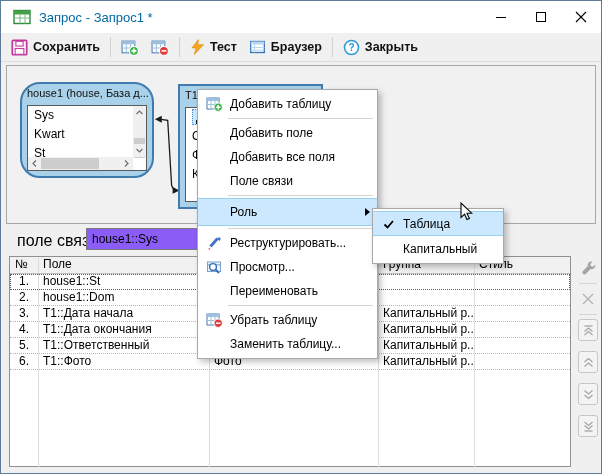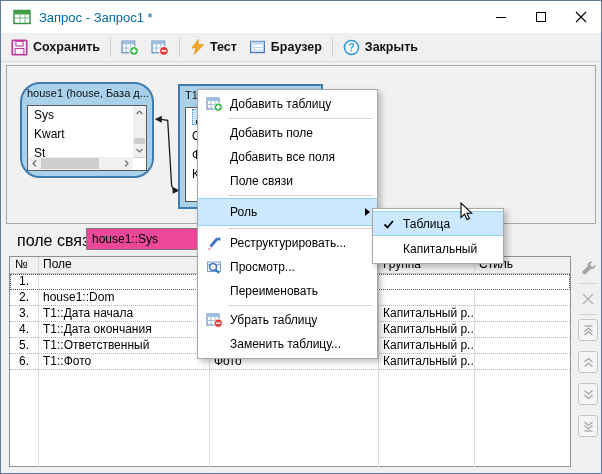--- a/index.html
+++ b/index.html
@@ -29,21 +29,21 @@
   .sel-item { background:#cde8ff; border:1px dotted #4a90d9; padding:0 3px; }
   
   .vscroll { position:absolute; right:0; top:0; bottom:13px; width:13px; background:#f0f0f0; }
   .hscroll { position:absolute; left:0; right:13px; bottom:0; height:13px; background:#f0f0f0; }
   .sb-btn { position:absolute; width:13px; height:13px; display:flex; align-items:center; justify-content:center; background:#f0f0f0; }
   .vthumb { position:absolute; left:1px; right:1px; top:32px; height:20px; background:#cdcdcd; }
   .hthumb { position:absolute; top:1px; bottom:1px; left:13px; width:58px; background:#cdcdcd; }
 
   
   .link-label { position:absolute; left:16px; top:231px; font-size:16px; color:#000; }
-  .link-input { position:absolute; left:85px; top:227px; width:121px; height:22px; border:1px solid #7a7a7a; background:#ec4899; font-size:12px; padding:0 5px; color:#000; }
+  .link-input { position:absolute; left:85px; top:227px; width:121px; height:22px; border:1px solid #7a7a7a; background:#8b5cf6; font-size:12px; padding:0 5px; color:#000; }
 
   
   .grid { position:absolute; left:8px; top:255px; width:562px; height:211px; background:#fff; border:1px solid #909090; }
   .grow { display:grid; grid-template-columns:29px 171px 169px 96px 1fr; }
   .ghead { height:17px; background:#f1f1f1; border-bottom:1px solid #c0c0c0; }
   .ghead .c { font-size:12px; color:#000; }
   .gbody-row { height:16px; border-bottom:1px dotted #b5b5b5; }
   .c { padding-left:4px; line-height:15px; font-size:12px; white-space:nowrap; overflow:hidden; border-right:1px solid #dcdcdc; color:#000; }
   .c:last-child { border-right:none; }
   .c-num { text-align:center; padding-left:0; }
@@ -222,20 +222,21 @@
   <div class="grid">
     <div class="grow ghead">
       <div class="c" style="padding-left:5px;">№</div>
       <div class="c">Поле</div>
       <div class="c"></div>
       <div class="c">Группа</div>
       <div class="c">Стиль</div>
     </div>
     <div class="grow gbody-row focus-row">
       <div class="c c-num">1.</div>
+      <div class="c">house1::St</div>
       <div class="c"></div>
       <div class="c"></div>
       <div class="c"></div>
     </div>
     <div class="grow gbody-row">
       <div class="c c-num">2.</div>
       <div class="c">house1::Dom</div>
       <div class="c"></div>
       <div class="c"></div>
       <div class="c"></div>

